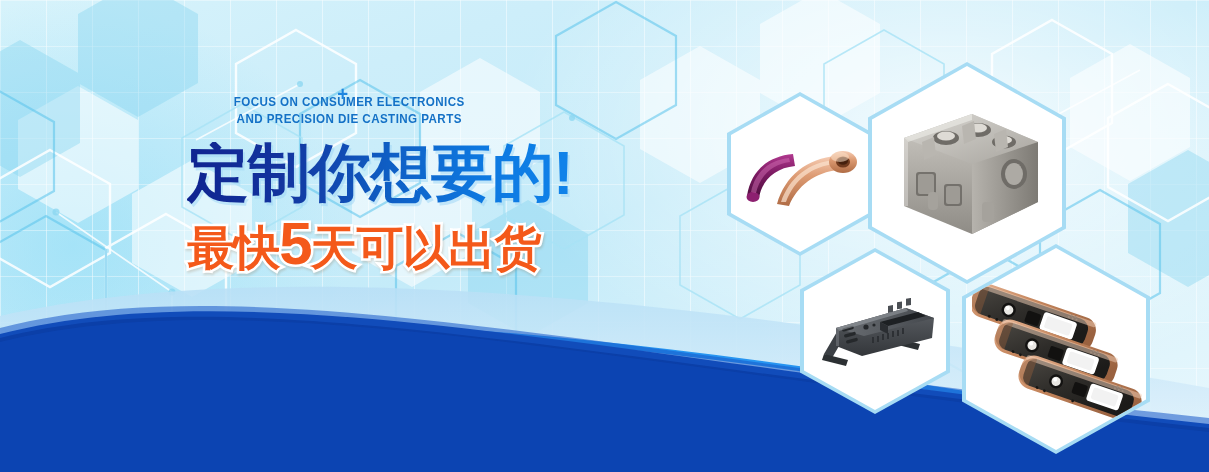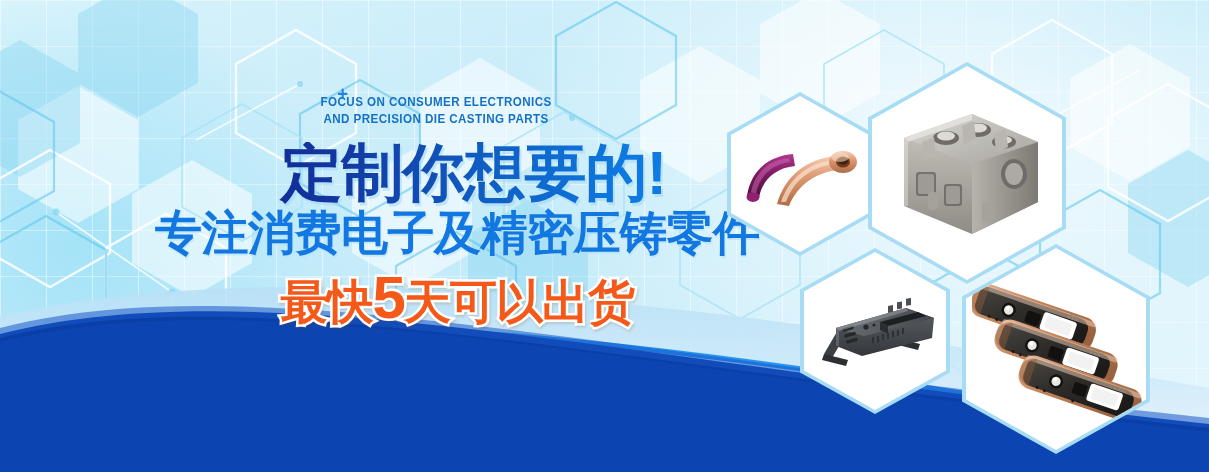--- a/index.html
+++ b/index.html
@@ -222,21 +222,20 @@
   <div class="textblock">
 
     <div class="eyebrow">
       <span>FOCUS ON CONSUMER ELECTRONICS</span>
       <span class="plus">+</span>
     </div>
     <div class="eyebrow">AND PRECISION DIE CASTING PARTS</div>
 
     <div class="headline">定制你想要的!</div>
 
-    <div class="subhead">专注消费电子及精密压铸零件</div>
 
     <div class="promo">
       <span>最快</span><span class="big">5</span><span>天可以出货</span>
     </div>
   </div>
 
   <div class="hexcard" style="left:727px;top:92px;width:146px;height:164px;">
     <div class="hex-outer"></div>
     <div class="hex-inner">
       <svg class="prod" style="left:8px;top:36px;" width="132" height="92" viewBox="0 0 132 92">

